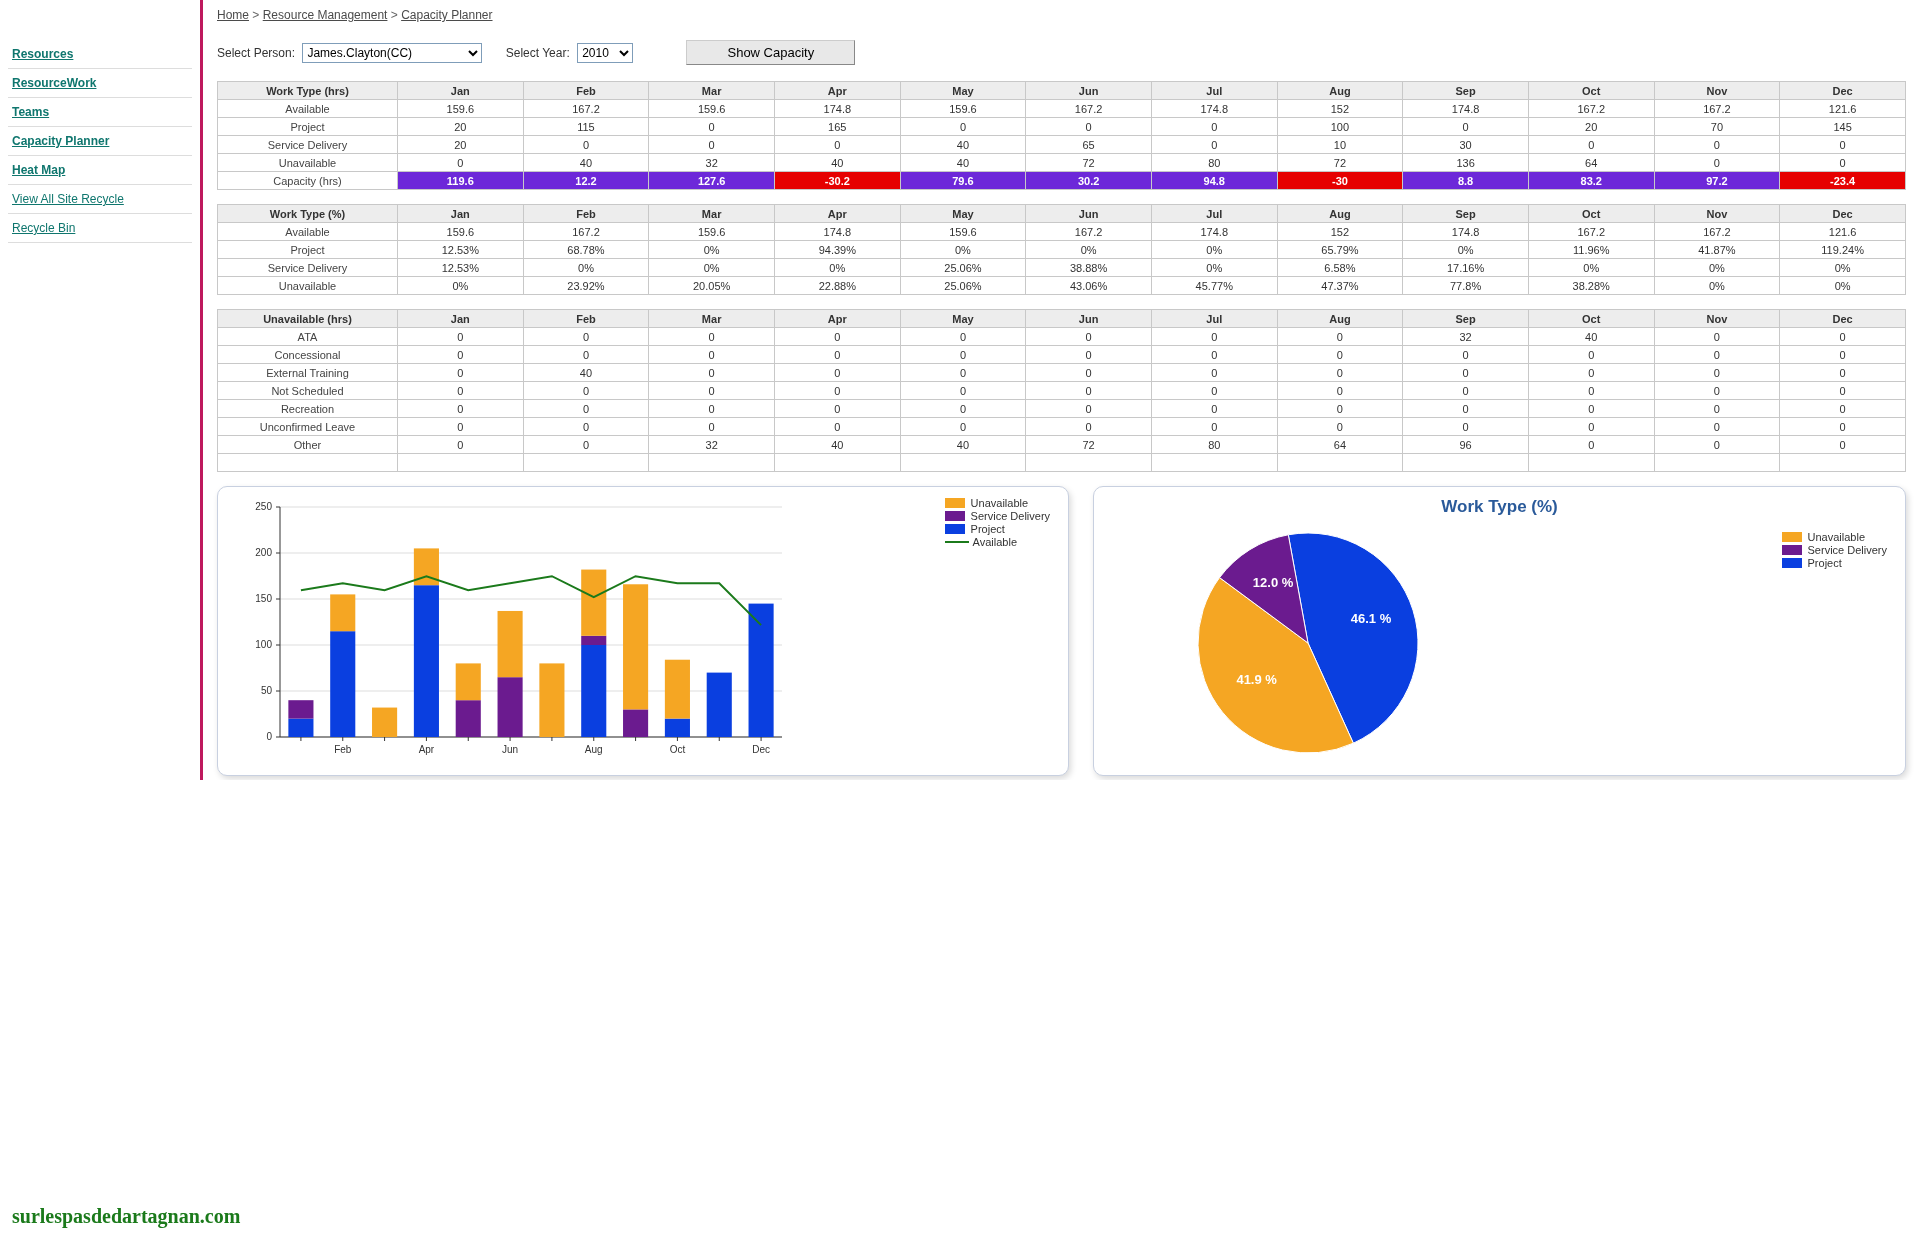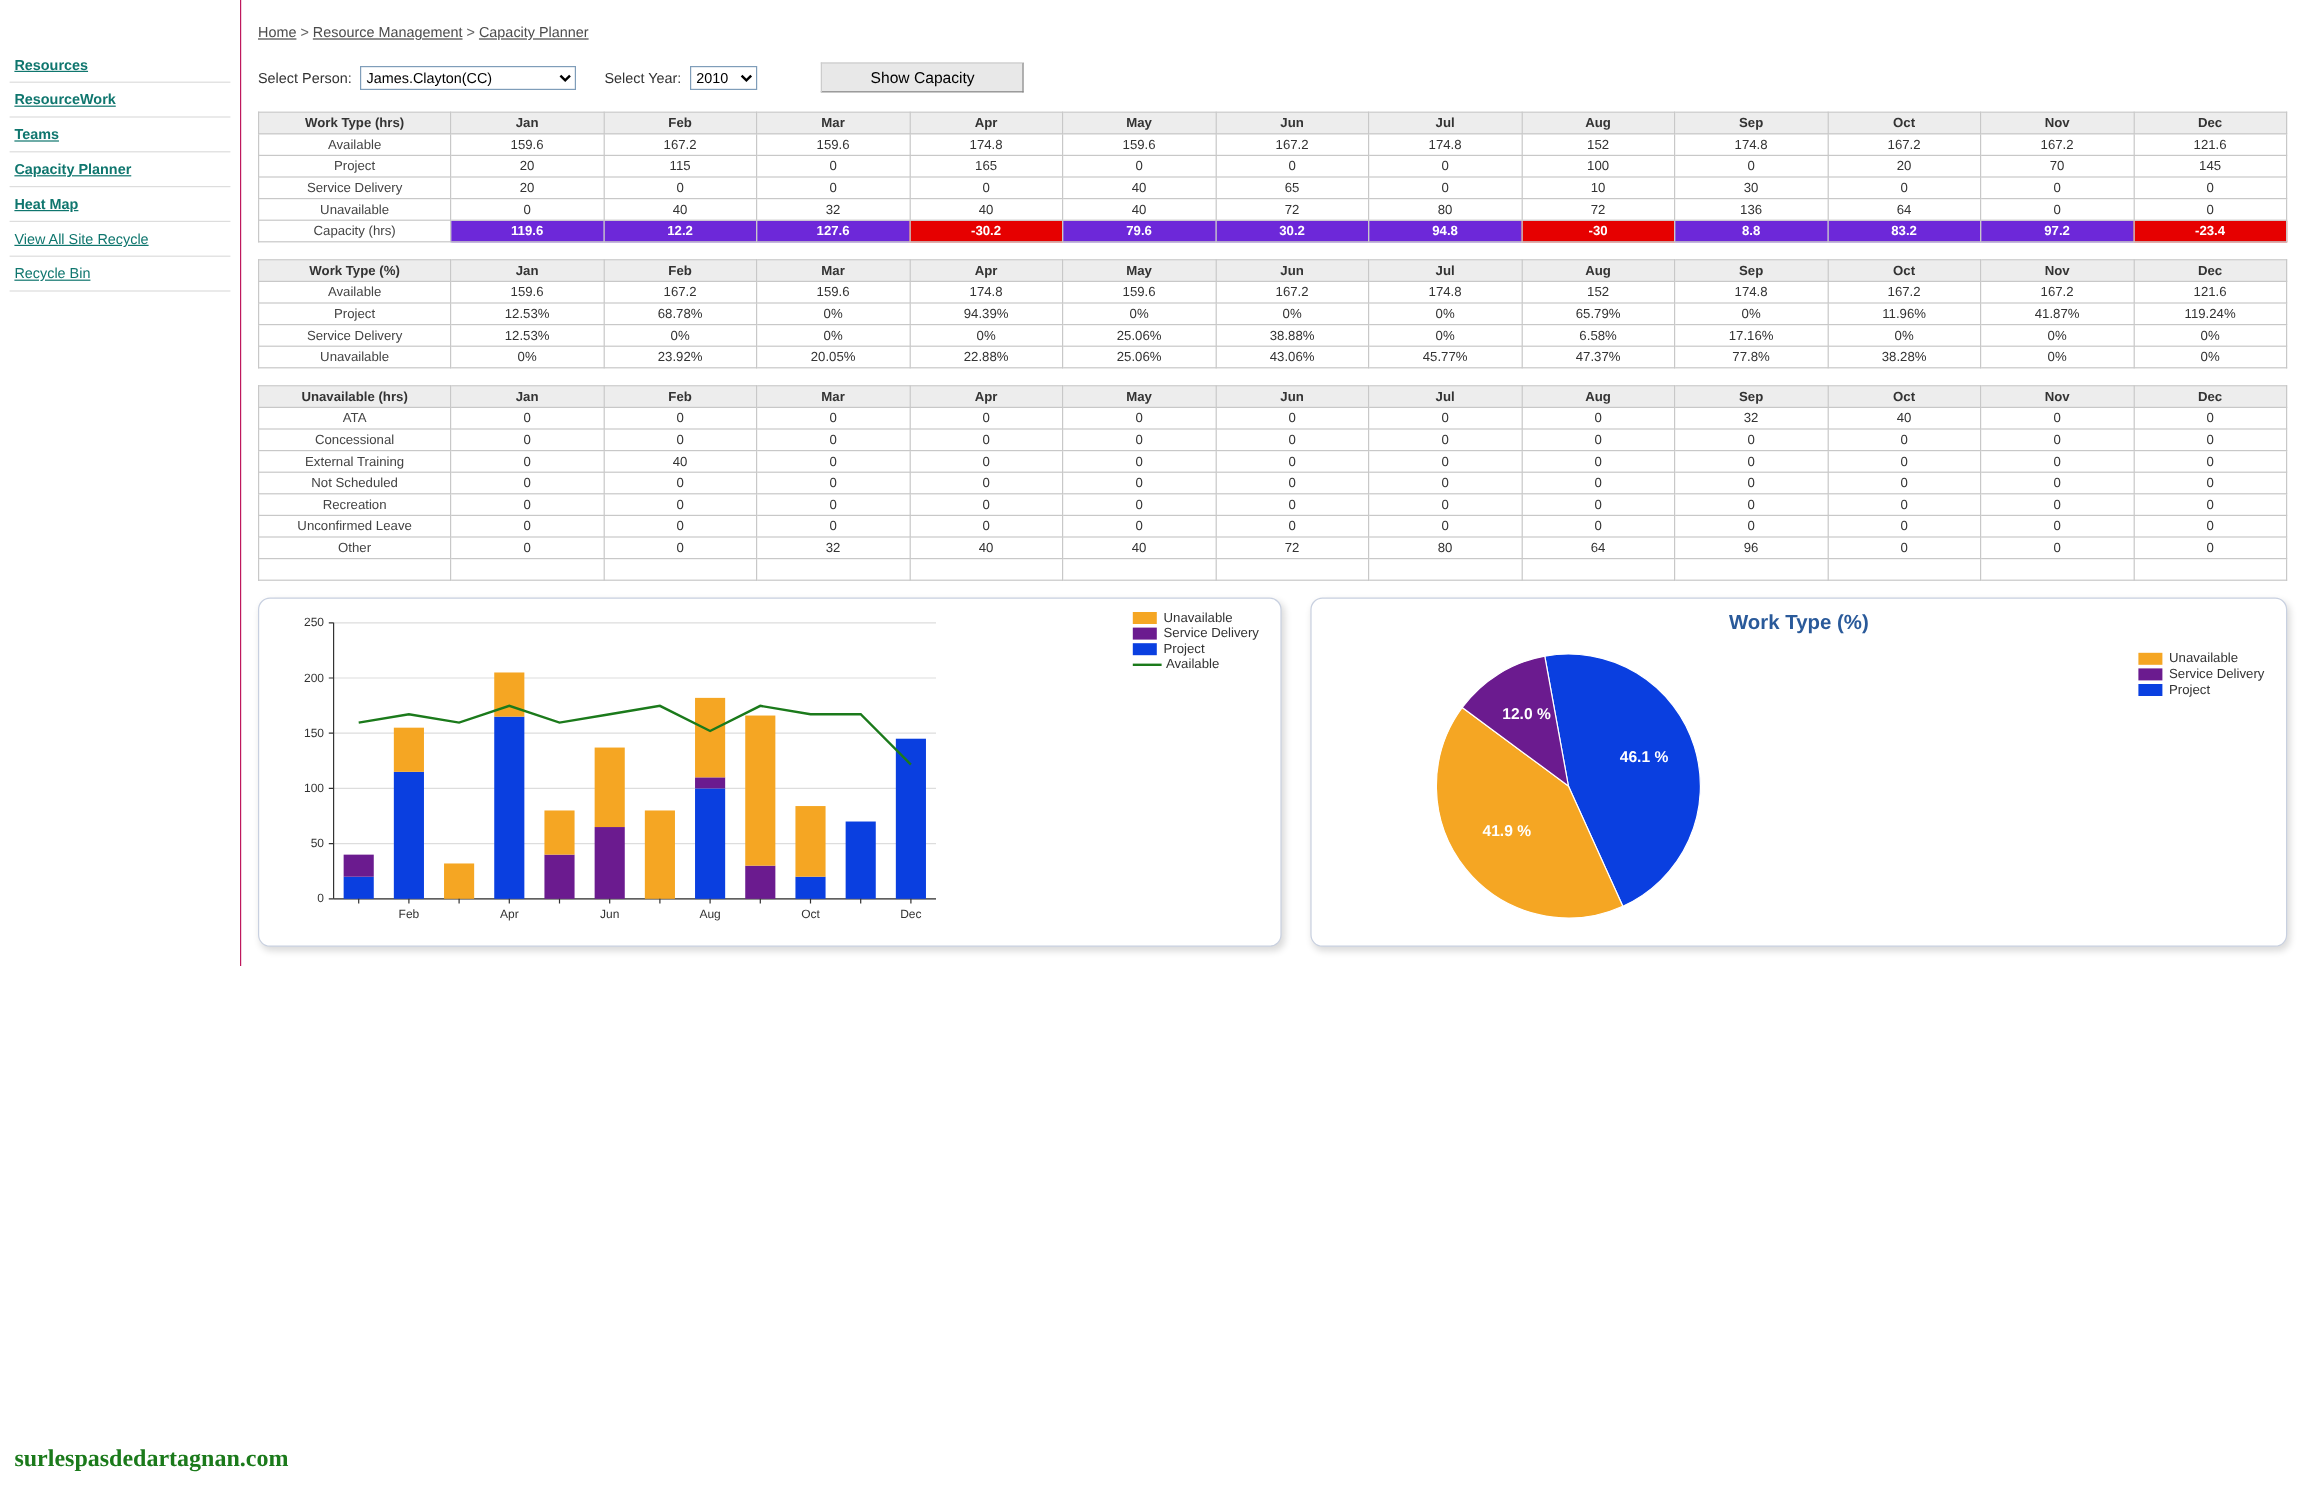--- a/index.html
+++ b/index.html
@@ -1,31 +1,31 @@
 <!DOCTYPE html>
 <html><head>
 <meta charset="utf-8">
 <style>
 * { box-sizing: border-box; margin: 0; padding: 0; }
 body { font-family: Verdana, Arial, sans-serif; font-size: 11px; background: #fff; color: #333; }
 .layout { display: flex; width: 1920px; }
 .sidebar { width: 200px; padding: 40px 8px 8px 8px; background: #fff; }
 .sidebar a { display: block; padding: 7px 4px; color: #0f766e; text-decoration: underline; font-size: 12px; border-bottom: 1px solid #ddd; }
 .sidebar a.bold { font-weight: bold; }
-.main { flex: 1; padding: 16px 14px; border-left: 1px solid #be185d; }
+.main { flex: 1; padding: 4px 14px; border-left: 3px solid #be185d; }
 .breadcrumb { padding: 4px 0 12px 0; font-size: 12px; color: #666; }
 .breadcrumb a { color: #4b4b4b; text-decoration: underline; }
 .controls { padding: 6px 0 16px 0; font-size: 12px; }
 .controls label { margin-right: 4px; }
 .controls select { font-size: 12px; margin-right: 20px; background: #fff; border: 1px solid #7f9db9; height: 20px; }
 .controls button { padding: 4px 40px; font-size: 13px; background: #e8e8e8; border: 1px solid #888; border-top-color:#ccc; border-left-color:#ccc; cursor: pointer; margin-left: 30px; }
 table.data { border-collapse: collapse; width: 100%; margin-bottom: 14px; font-size: 11px; table-layout: fixed; }
 table.data th, table.data td { border: 1px solid #c8c8c8; padding: 2px 4px; text-align: center; height: 18px; }
 table.data th { background: #ededed; font-weight: bold; color: #333; }
-table.data th.rowhdr { width: 160px; }
+table.data th.rowhdr { width: 180px; }
 table.data td.label { text-align: center; color: #444; }
 td.green { background: #6d28d9; color: #fff; font-weight: bold; }
 td.red { background: #e60000; color: #fff; font-weight: bold; }
 .charts { display: flex; gap: 24px; margin-top: 8px; }
 .chart-card { flex: 1; background: #fff; border: 1px solid #c8d0e0; border-radius: 10px; box-shadow: 2px 3px 6px rgba(0,0,0,0.15); padding: 10px 14px 6px 14px; position: relative; }
 .chart-card h3 { text-align: center; font-size: 17px; color: #2a5a9a; font-weight: bold; margin-bottom: 8px; font-family: "Trebuchet MS", sans-serif; }
 .legend { position: absolute; font-size: 11px; }
 .legend-item { display: flex; align-items: center; margin-bottom: 1px; }
 .legend-sw { width: 20px; height: 10px; margin-right: 6px; }
 .legend-line { width: 24px; height: 0; border-top: 2px solid; margin-right: 4px; }

